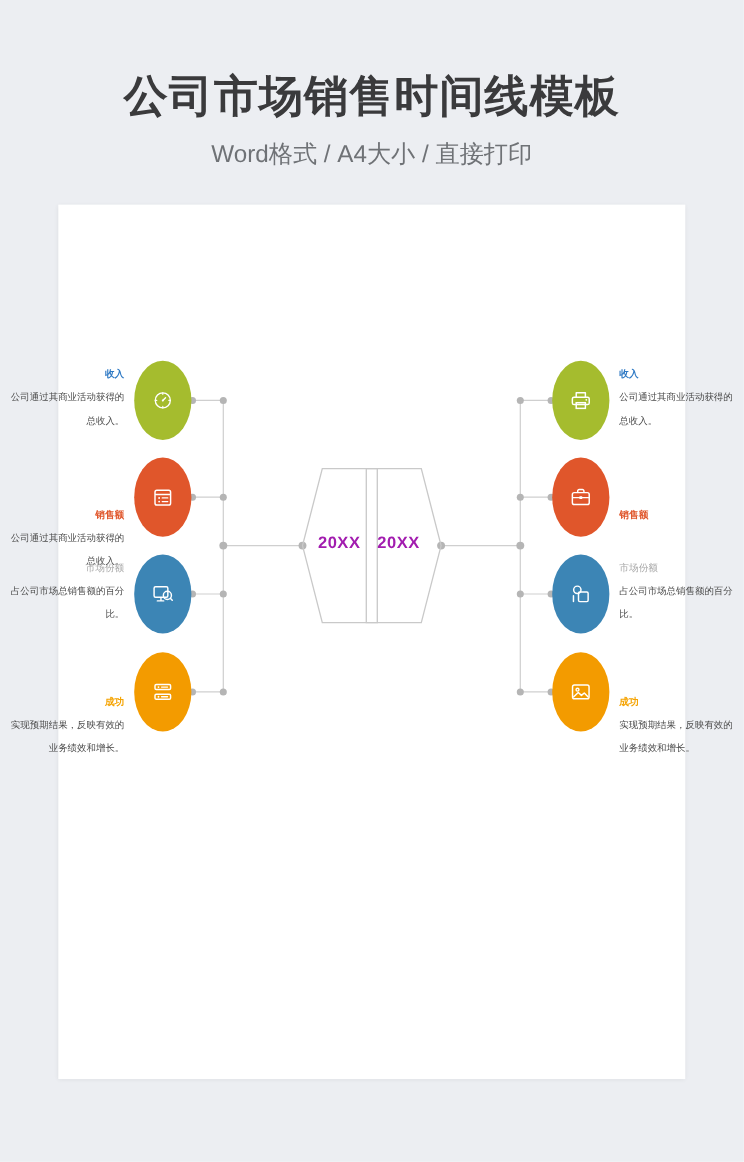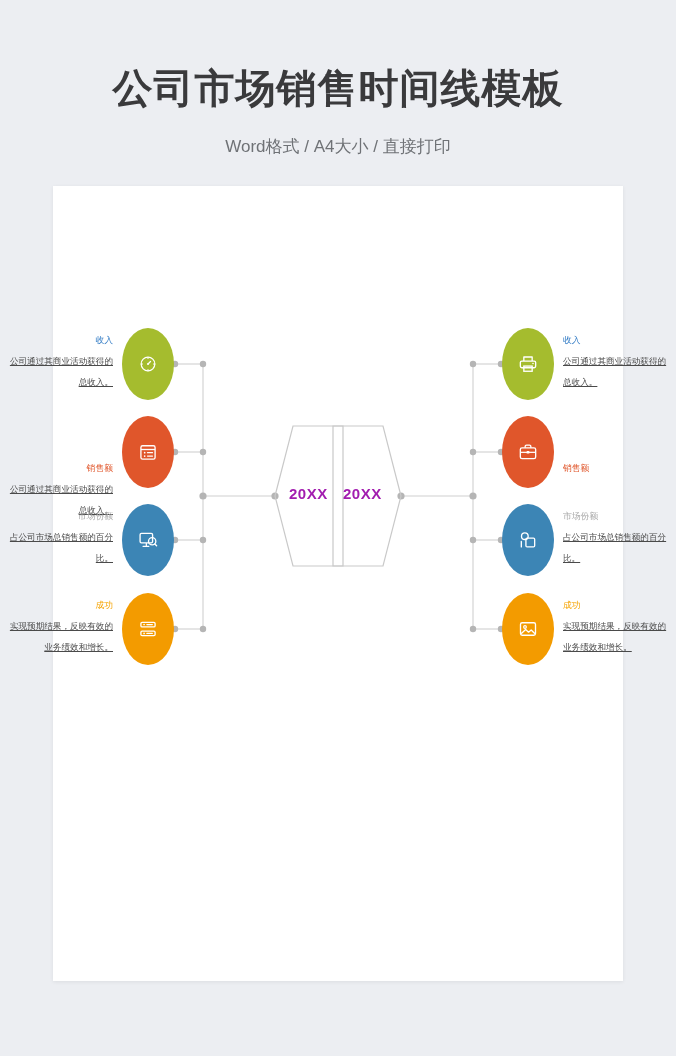--- a/index.html
+++ b/index.html
@@ -11,21 +11,21 @@
   }
   .page { position: relative; width: 676px; height: 756px; }
 
   
   .header { padding-top: 66px; text-align: center; }
   .header h1 {
     font-size: 40px; font-weight: bold; letter-spacing: 1px;
     color: #3a3a3c; line-height: 1.12;
   }
   .header .subtitle {
-    margin-top: 24px; font-size: 17px; color: #6f7276; font-weight: 400;
+    margin-top: 14px; font-size: 22px; color: #6f7276; font-weight: 400;
   }
 
   
   .sheet {
     position: absolute; left: 53px; top: 186px;
     width: 570px; height: 795px;
     background: #ffffff;
     box-shadow: 0 1px 4px rgba(0,0,0,0.07);
   }
 
@@ -37,28 +37,28 @@
   .txt {
     position: absolute;
     font-size: 8.6px;
     color: #4a4a4a;
     line-height: 2.45;
     width: 108px;
   }
   .txt.left  { text-align: right; }
   .txt.right { text-align: left; }
   .hd {
-    font-size: 8.8px; font-weight: normal; line-height: 2.0;
+    font-size: 8.8px; font-weight: bold; line-height: 2.0;
     display: block; margin-bottom: 1px;
   }
   .hd.c-blue   { color: #2e79c4; }
   .hd.c-red    { color: #e0562b; margin-top: 40px; }
   .hd.c-gray   { color: #a8a8a8; font-weight: normal; }
-  .hd.c-orange { color: #f5a300; }
-  .body-t { display: block; text-decoration: underline; }
+  .hd.c-orange { color: #f5a300; margin-top: 33px; }
+  .body-t { display: block; }
 
   
   .yr {
     position: absolute; font-size: 15px; font-weight: bold;
     color: #a21caf; letter-spacing: .5px;
   }
 </style>
 </head>
 <body>
 

